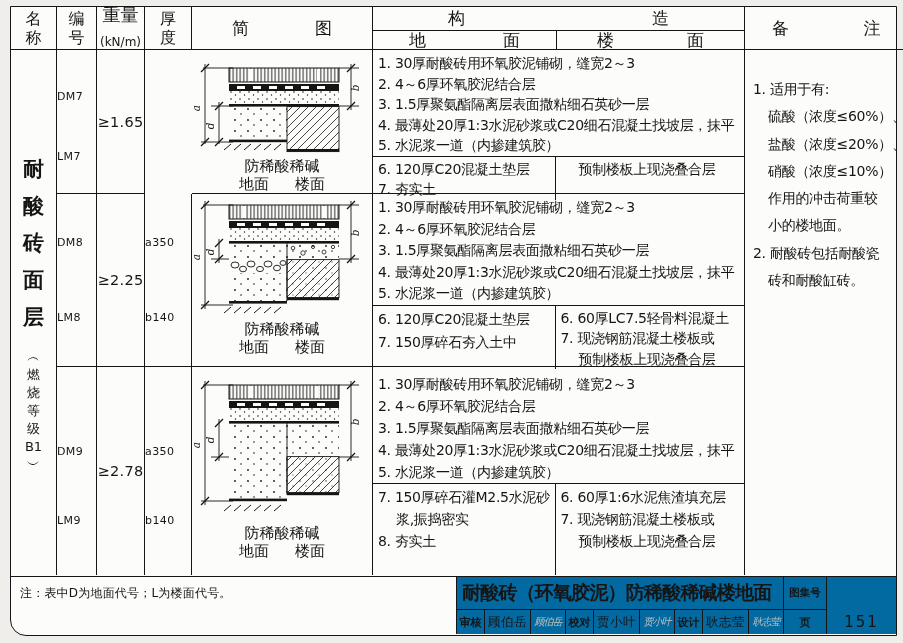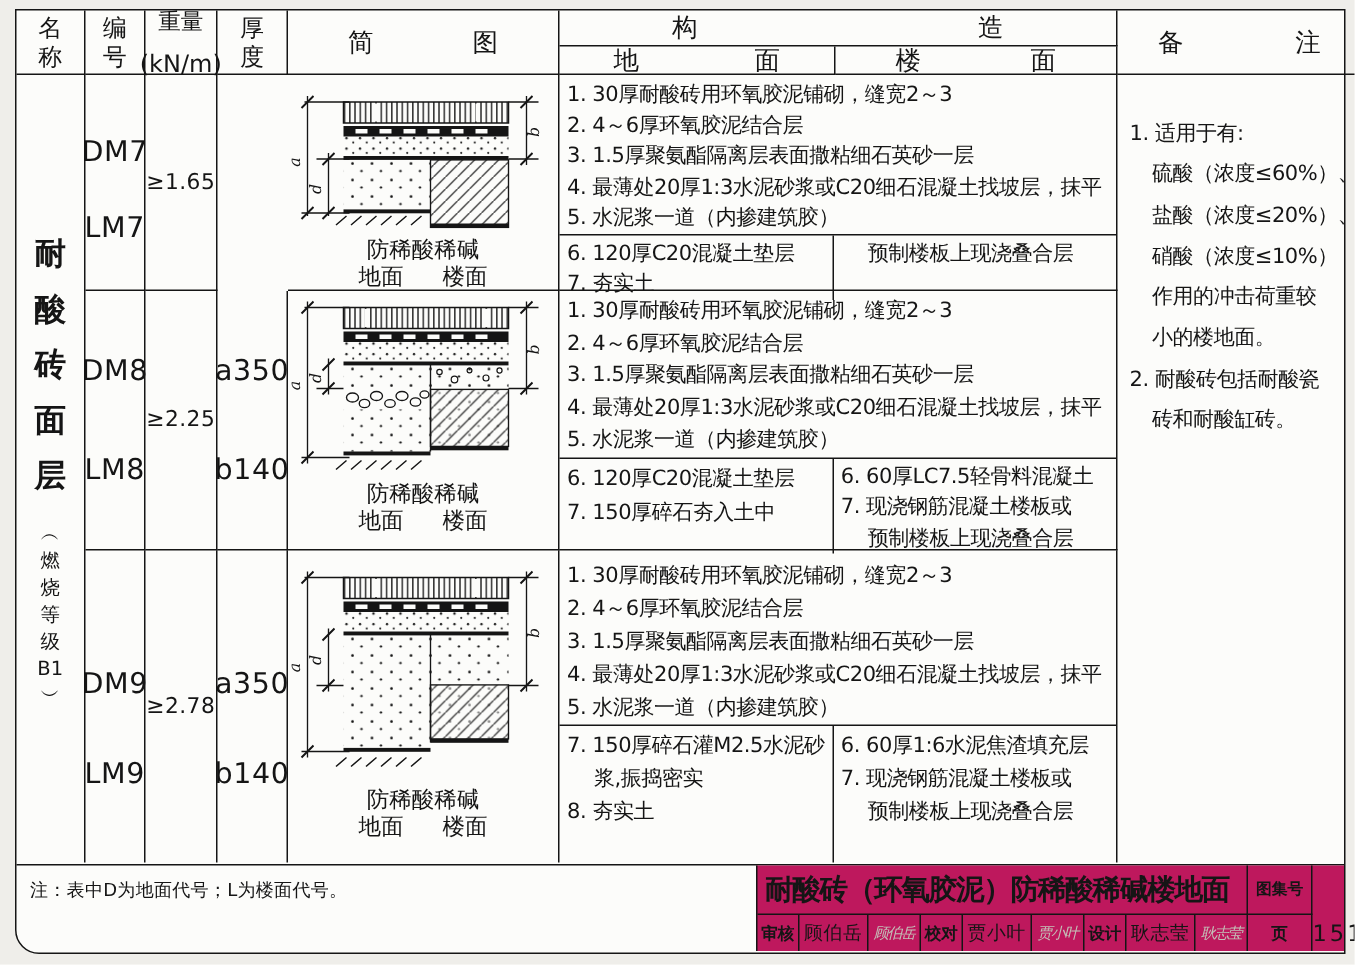--- a/index.html
+++ b/index.html
@@ -10,30 +10,30 @@
   
   .tbl{display:grid;grid-template-columns:46px 40px 48px 47px 181px 184px 188px 1fr;
        grid-template-rows:24px 19px 144px 173px 208px;height:570px;box-sizing:border-box;
        border-bottom:1.8px solid #151515}
   .c{border-right:1.6px solid #151515;border-bottom:1.6px solid #151515;box-sizing:border-box;position:relative}
   .nr{border-right:none}.nb{border-bottom:none}
   
   .hstack{display:flex;align-items:center;justify-content:center;text-align:center;
           white-space:pre-line;font-size:16px;line-height:19px}
   .hw{flex-direction:column;line-height:15px}
-  .hw .w1{font-size:15px}.hw .w2{font-size:16px;margin-top:13px}
+  .hw .w1{font-size:18px}.hw .w2{font-size:12px;margin-top:13px}
   .hspread{display:flex;align-items:center;justify-content:space-between;font-size:17px}
   .hdg{padding:0 40px}.hcz{padding:0 75px}.hdm{padding:0 36px}.hlm{padding:0 40px}.hbz{padding:0 27px}
   
   .namecell{display:flex;flex-direction:column;align-items:center;justify-content:center}
   .nmain{white-space:pre-line;font-size:21px;line-height:37px;text-align:center;font-weight:bold}
   .nsub{white-space:pre-line;font-size:13px;line-height:18px;text-align:center;margin-top:12px}
   
-  .vcell{display:flex;flex-direction:column;justify-content:space-between;align-items:center;
-         font-size:19px;letter-spacing:.4px}
+  .vcell{display:flex;flex-direction:column;justify-content:space-between;align-items:flex-start;
+         font-size:11px;letter-spacing:.4px}
   .v1{padding:40px 0 30px}.v2{padding:42px 0 42px}.v3{padding:78px 0 48px}
   .wcell{display:flex;align-items:center;justify-content:center;font-size:14.5px;letter-spacing:.3px}
   
   .dcell{display:flex;flex-direction:column;align-items:center}
   .d1{padding-top:12px}.d2{padding-top:5px}.d3{padding-top:12px}
   .dcap{font-size:15px;line-height:18px;margin-top:3px}
   .dcap2{display:flex;gap:26px;font-size:15px;line-height:18px}
   .dim{font-size:10.5px;font-style:italic;font-family:"DejaVu Serif","Liberation Serif",serif;fill:#151515}
   
   .concell{display:flex;flex-direction:column}
@@ -43,22 +43,22 @@
   .con-g{width:182.5px;border-right:1.6px solid #151515;padding:2px 0 0 5px;box-sizing:border-box}
   .con-f{flex:1;padding:2px 0 0 5px}
   .cont{padding-left:18px}
   
   .remcell{padding:26px 2px 0 8px;font-size:14px}
   .rem-line{line-height:27.3px;white-space:nowrap;letter-spacing:-.3px}
   .rem-ind{padding-left:15px}
   
   .footer{position:relative;height:57px}
   .note{position:absolute;left:9px;top:8px;font-size:12px;letter-spacing:.2px}
-  .titleblock{position:absolute;right:0;top:0;bottom:0;width:392px;border-left:1.6px solid #151515;
-              display:grid;grid-template-columns:327px 43px 1fr;grid-template-rows:33px 1fr;box-sizing:border-box;background:#be185d}
+  .titleblock{position:absolute;right:0;top:0;bottom:0;width:440px;border-left:1.6px solid #151515;
+              display:grid;grid-template-columns:327px 43px 1fr;grid-template-rows:33px 1fr;box-sizing:border-box;background:#0369a1}
   .tb-title{grid-column:1;grid-row:1;display:flex;align-items:center;padding-left:5px;font-weight:bold;
             font-size:19px;letter-spacing:-.8px;border-right:1.6px solid #151515;border-bottom:1.6px solid #151515;white-space:nowrap}
   .tb-al{grid-column:2;grid-row:1;display:flex;align-items:center;justify-content:center;font-size:10.5px;
          font-weight:bold;border-right:1.6px solid #151515;border-bottom:1.6px solid #151515}
   .tb-an{grid-column:3;grid-row:1;display:flex;align-items:center;justify-content:center;font-size:19px;
          font-weight:bold;letter-spacing:2px;border-bottom:1.6px solid #151515}
   .tb-people{grid-column:1;grid-row:2;display:flex;border-right:1.6px solid #151515;align-items:stretch}
   .pp{display:flex;align-items:center;justify-content:center;border-right:1.2px solid #151515;box-sizing:border-box}
   .pp.lab{width:28px;font-size:11px;font-weight:bold}
   .pp.nm{width:46px;font-size:12.5px;letter-spacing:.5px}

